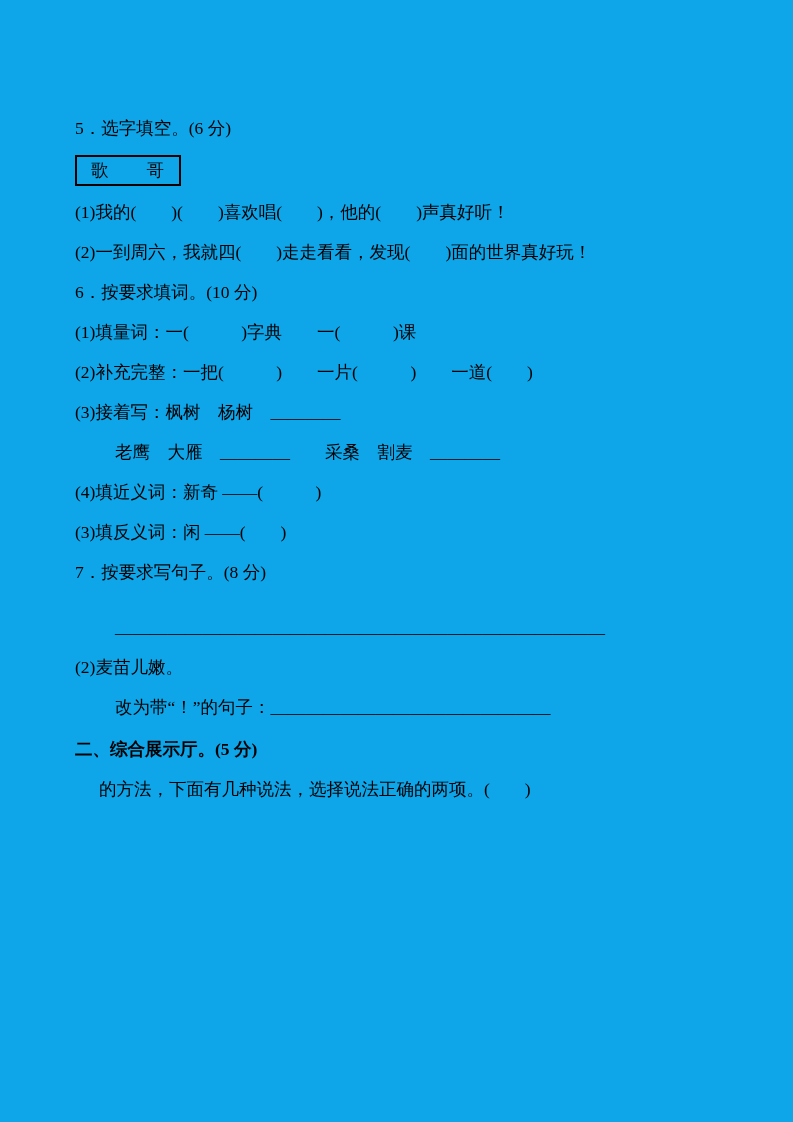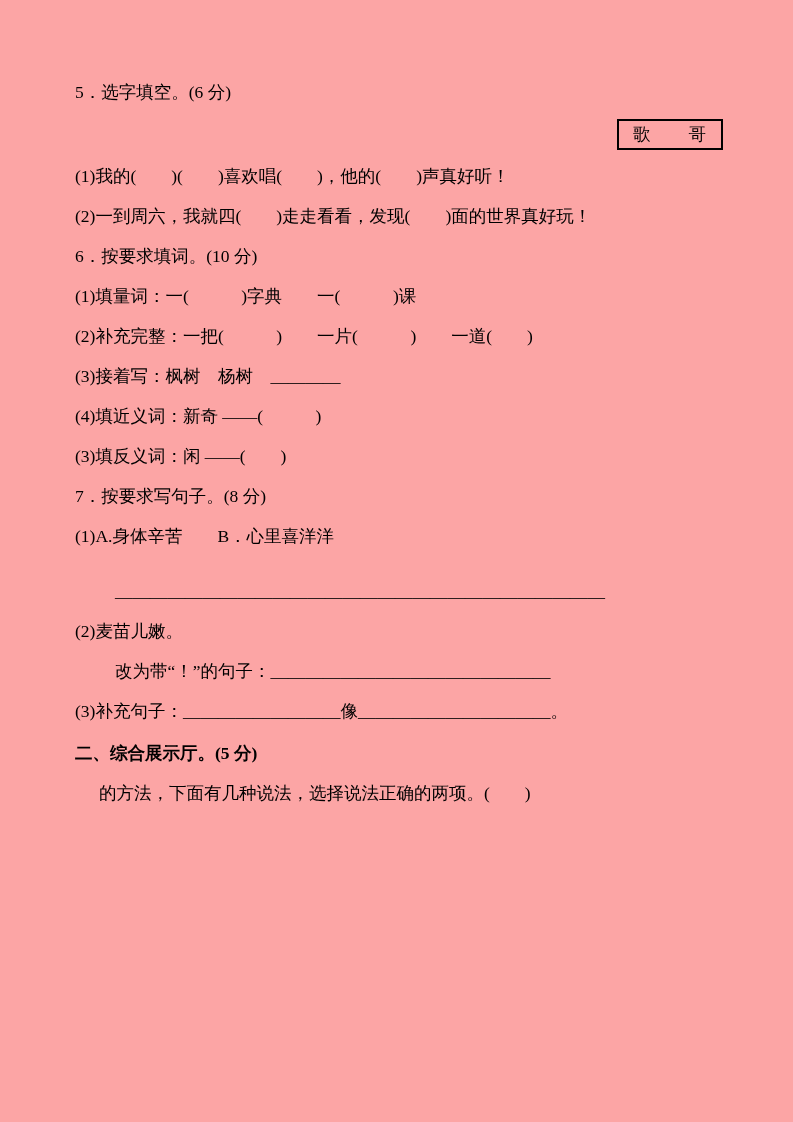--- a/index.html
+++ b/index.html
@@ -2,38 +2,38 @@
 <html><head>
 <meta charset="utf-8">
 <style>
   * { margin: 0; padding: 0; box-sizing: border-box; }
   html, body { background: #ffffff; }
   .page {
     position: relative;
     width: 793px;
     height: 1122px;
     margin: 0 auto;
-    background: #fca5a5;
+    background: #0ea5e9;
     color: #000000;
     font-family: "Liberation Serif", "DejaVu Serif", serif;
     font-size: 17.5px;
-    padding: 72px 70px 0 75px;
+    padding: 108px 70px 0 75px;
     overflow: hidden;
   }
   .line {
     height: 40px;
     line-height: 40px;
     white-space: nowrap;
   }
   .indent { padding-left: 40px; }
   .indent-sm { padding-left: 24px; }
   .bold { font-weight: bold; }
   .box-row {
     height: 44px;
-    text-align: right;
+    text-align: left;
     padding-top: 7px;
   }
   .char-box {
     display: inline-block;
     border: 2px solid #000;
     padding: 0 14px;
     height: 31px;
     line-height: 27px;
     letter-spacing: 1px;
   }
@@ -58,27 +58,26 @@
 
   <div class="line">(1)我的(　　)(　　)喜欢唱(　　)，他的(　　)声真好听！</div>
 
 
   <div class="line">(2)一到周六，我就四(　　)走走看看，发现(　　)面的世界真好玩！</div>
 
   <div class="line">6．按要求填词。(10 分)</div>
   <div class="line">(1)填量词：一(　　　)字典　　一(　　　)课</div>
   <div class="line">(2)补充完整：一把(　　　)　　一片(　　　)　　一道(　　)</div>
   <div class="line">(3)接着写：枫树　杨树　________</div>
+  <div class="line indent">老鹰　大雁　________　　采桑　割麦　________</div>
   <div class="line">(4)填近义词：新奇 ——(　　　)</div>
   <div class="line">(3)填反义词：闲 ——(　　)</div>
 
   <div class="line">7．按要求写句子。(8 分)</div>
-  <div class="line">(1)A.身体辛苦　　B．心里喜洋洋</div>
   <div class="blank-row indent">________________________________________________________</div>
   <div class="line">(2)麦苗儿嫩。</div>
   <div class="line indent">改为带“！”的句子：________________________________</div>
-  <div class="line">(3)补充句子：__________________像______________________。</div>
 
   <div class="line bold section-gap">二、综合展示厅。(5 分)</div>
 
   <div class="line indent-sm">的方法，下面有几种说法，选择说法正确的两项。(　　)</div>
 
 </div>
 
 </body></html>

